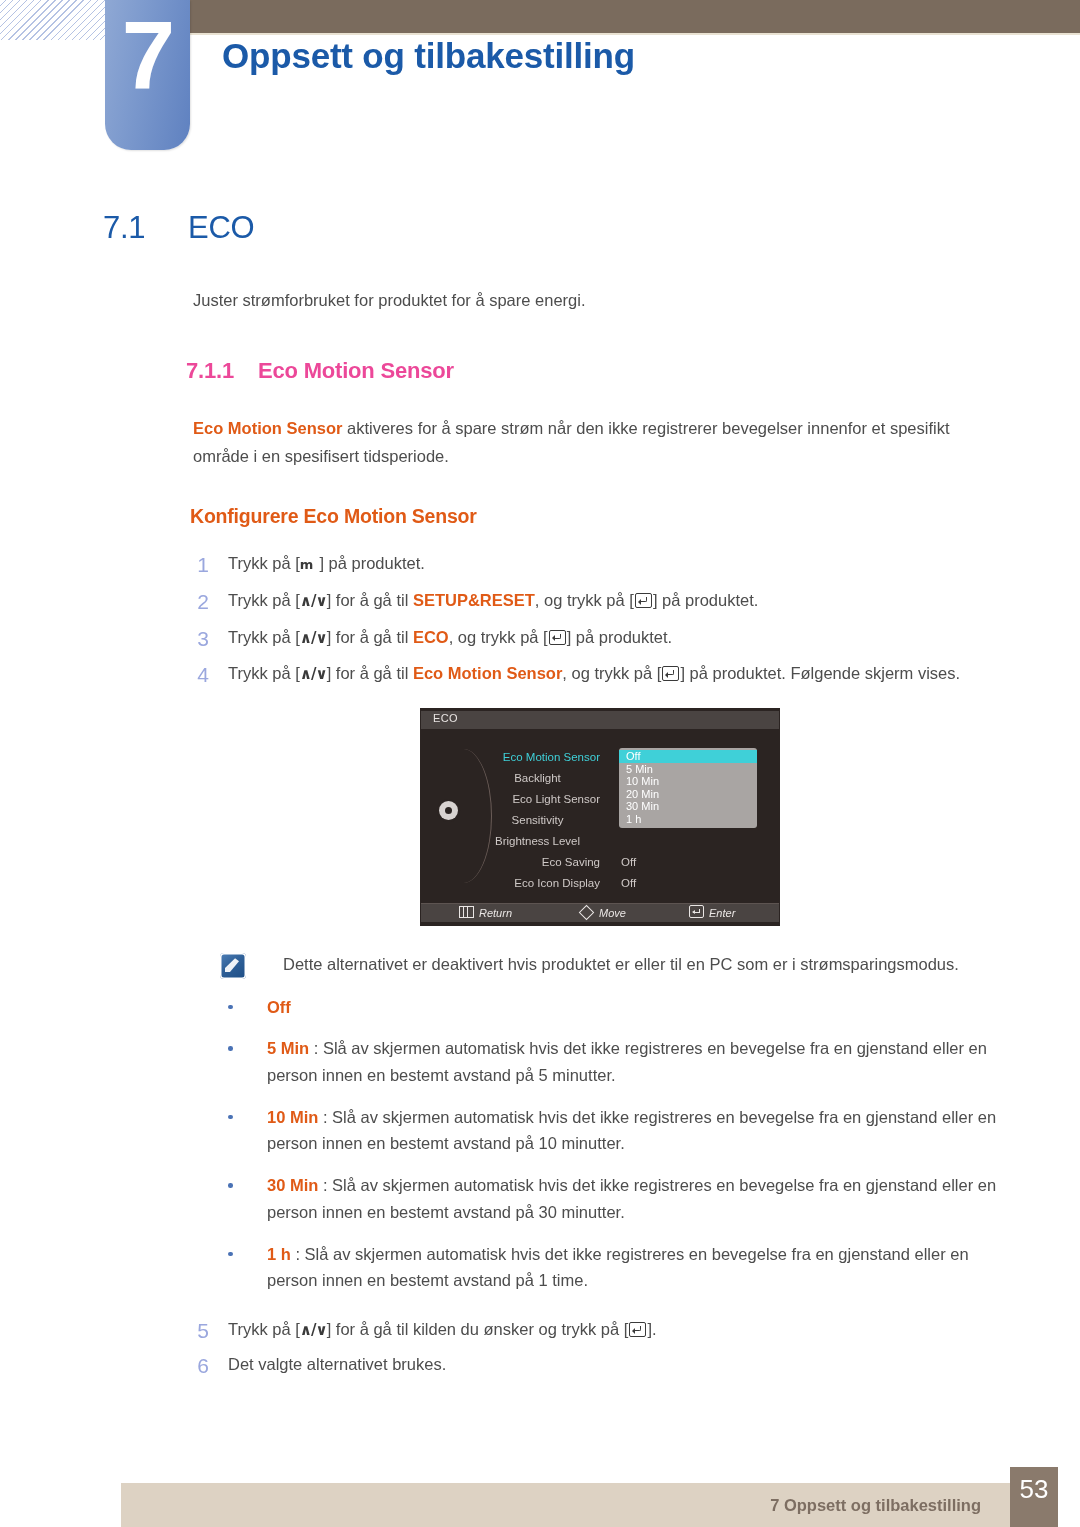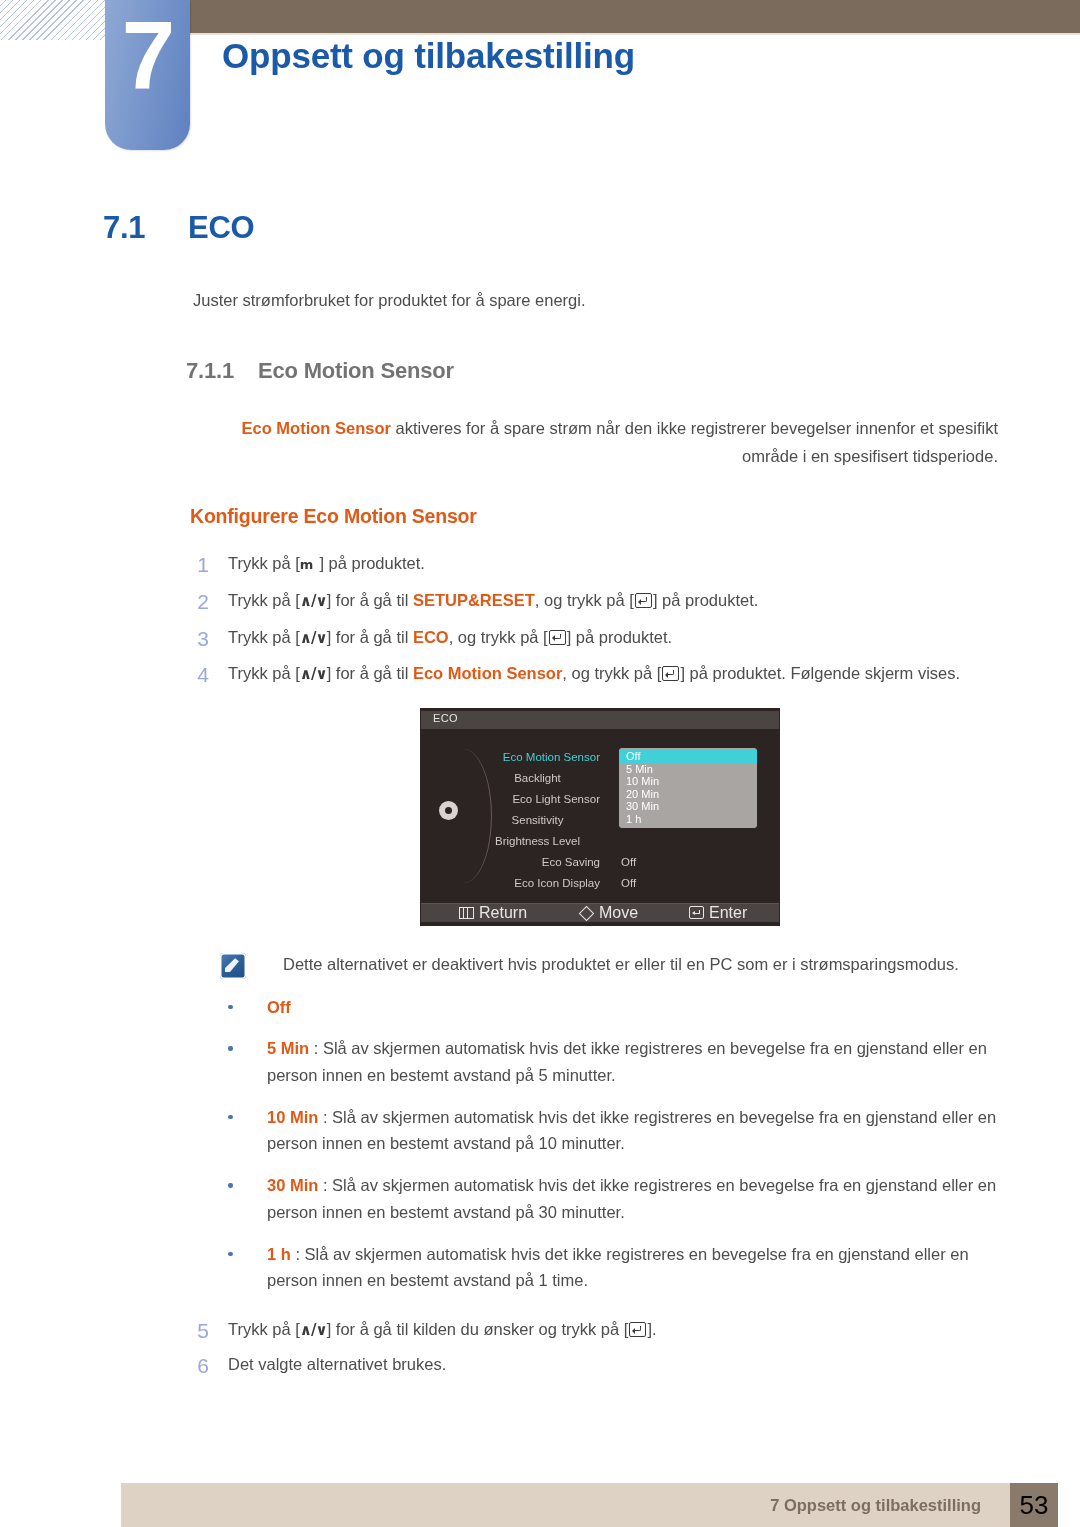--- a/index.html
+++ b/index.html
@@ -85,53 +85,52 @@
   .content {
     position: absolute;
     left: 0; top: 160px;
     width: 1080px;
   }
   .sec-heading {
     position: relative;
     margin: 50px 0 0 0;
     padding-left: 103px;
     font-size: 31px;
-    font-weight: bold;
+    font-weight: normal;
     color: #1b5aa8;
     letter-spacing: -0.3px;
   }
   .sec-heading .num { display: inline-block; width: 85px; }
 
   .body-para {
     margin: 42px 0 0 0;
     padding-left: 193px;
     padding-right: 44px;
     font-size: 16.5px;
     line-height: 1.55;
     color: #4d4d4d;
   }
 
   .sub-heading {
     margin: 44px 0 0 0;
     padding-left: 186px;
     font-size: 22px;
     font-weight: bold;
-    color: #737373;
+    color: #ec4899;
     letter-spacing: -0.2px;
   }
   .sub-heading .num { display: inline-block; width: 72px; }
 
   .lead-para {
     margin: 30px 0 18px 0;
     padding-left: 193px;
     padding-right: 82px;
     font-size: 16.5px;
     line-height: 1.75;
     color: #4d4d4d;
-    text-align: right;
   }
 
   .orange { color: #e05a16; font-weight: bold; }
 
   .proc-heading {
     margin: 34px 0 0 0;
     padding-left: 190px;
     font-size: 19.5px;
     font-weight: bold;
     color: #e05a16;
@@ -312,23 +311,24 @@
     width: 358px;
     height: 18px;
     background: #4a4442;
     border-top: 1px solid #5d5451;
   }
   .osd-fitem {
     position: absolute;
     top: 0;
     height: 30px;
     line-height: 18px;
-    font-size: 16px;
+    font-size: 11px;
     color: #eae6e4;
     white-space: nowrap;
+    font-style: italic;
   }
   .f-return { left: 38px; }
   .f-move   { left: 160px; }
   .f-enter  { left: 268px; }
   .fi {
     display: inline-block;
     vertical-align: -1px;
     margin-right: 5px;
   }
   .fi-return {
@@ -456,26 +456,26 @@
     font-size: 16.5px;
     font-weight: bold;
     color: #7d6e62;
     white-space: nowrap;
   }
   .footer-pagebox {
     position: absolute;
     right: 38px;
     bottom: 0;
     width: 48px;
-    height: 44px;
+    height: 60px;
     background: #8a7a6c;
     text-align: center;
     line-height: 44px;
     font-size: 26px;
-    color: #000000;
+    color: #ffffff;
   }
 </style>
 </head>
 <body>
 
 <div class="page-header">
   <div class="hatch-block"></div>
   <div class="brown-bar"></div>
   <div class="brown-bar-underline"></div>
   <div class="chapter-tab">

